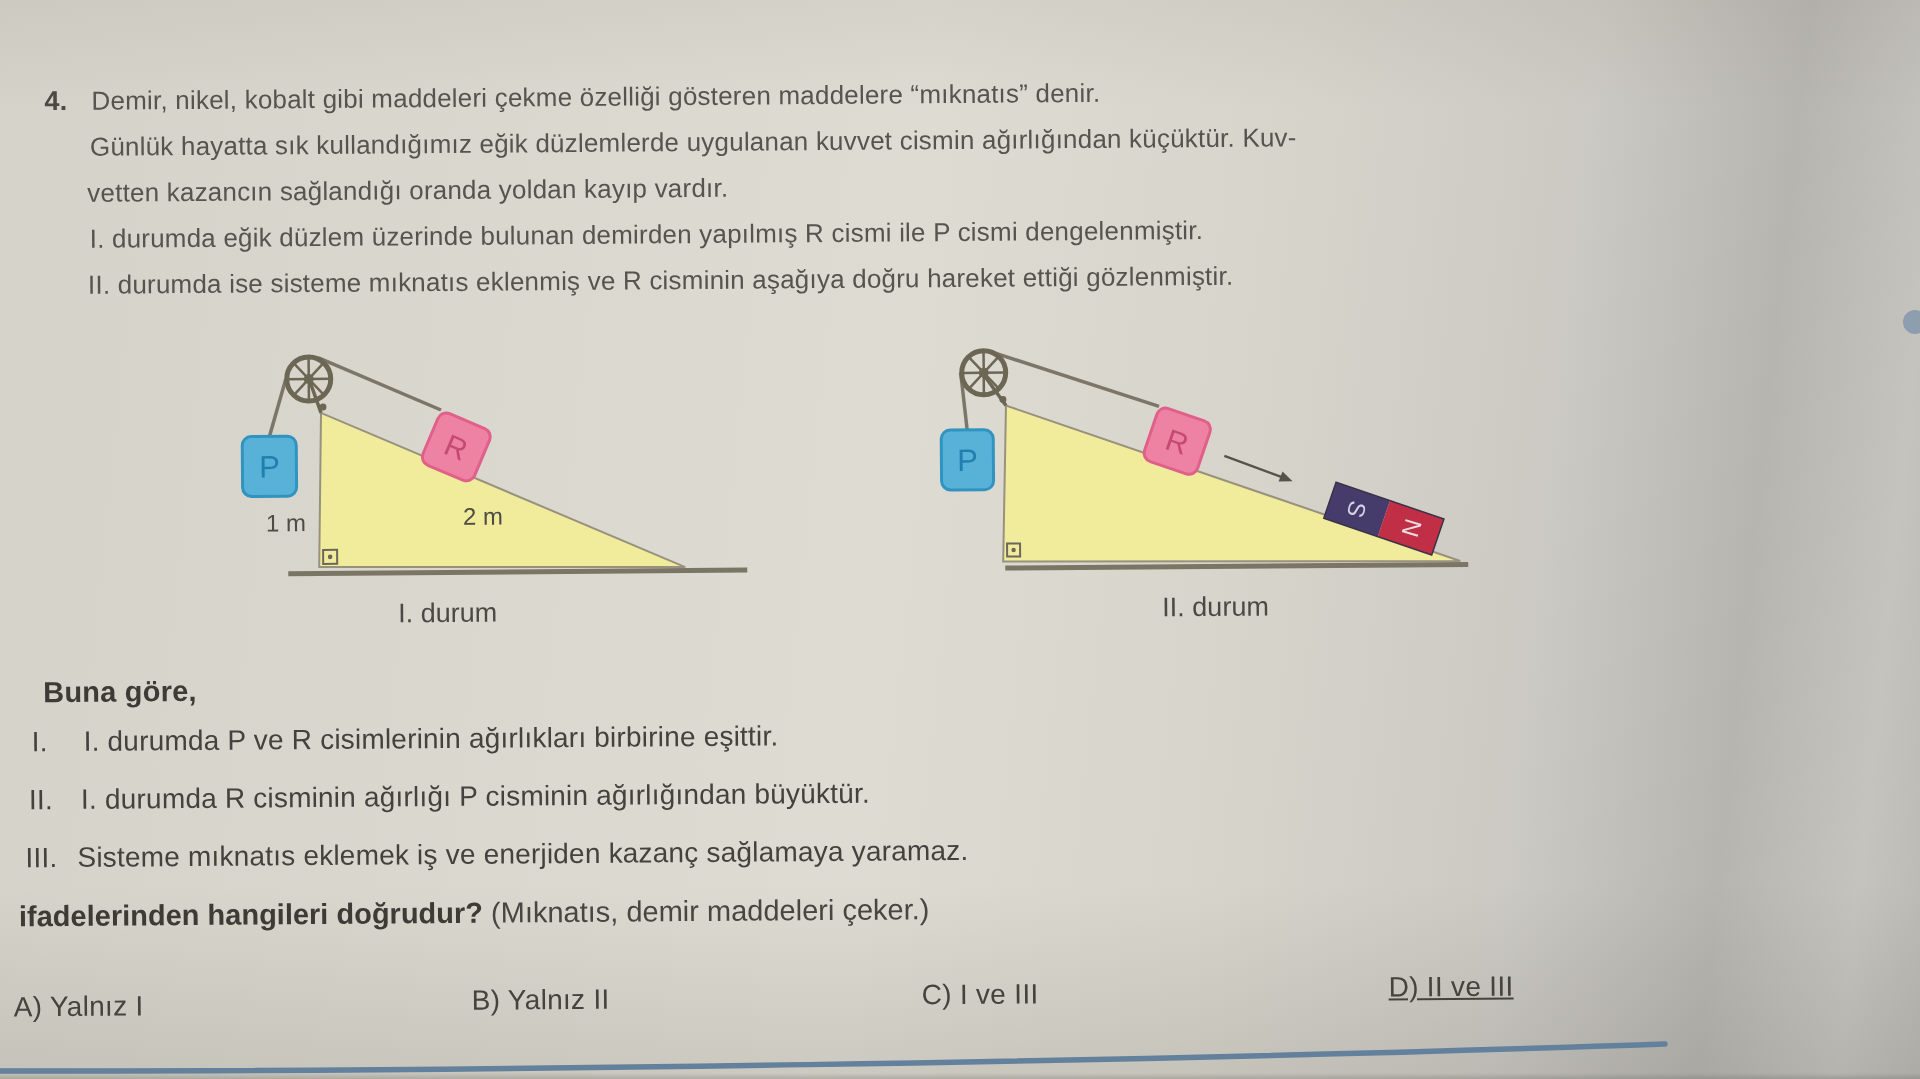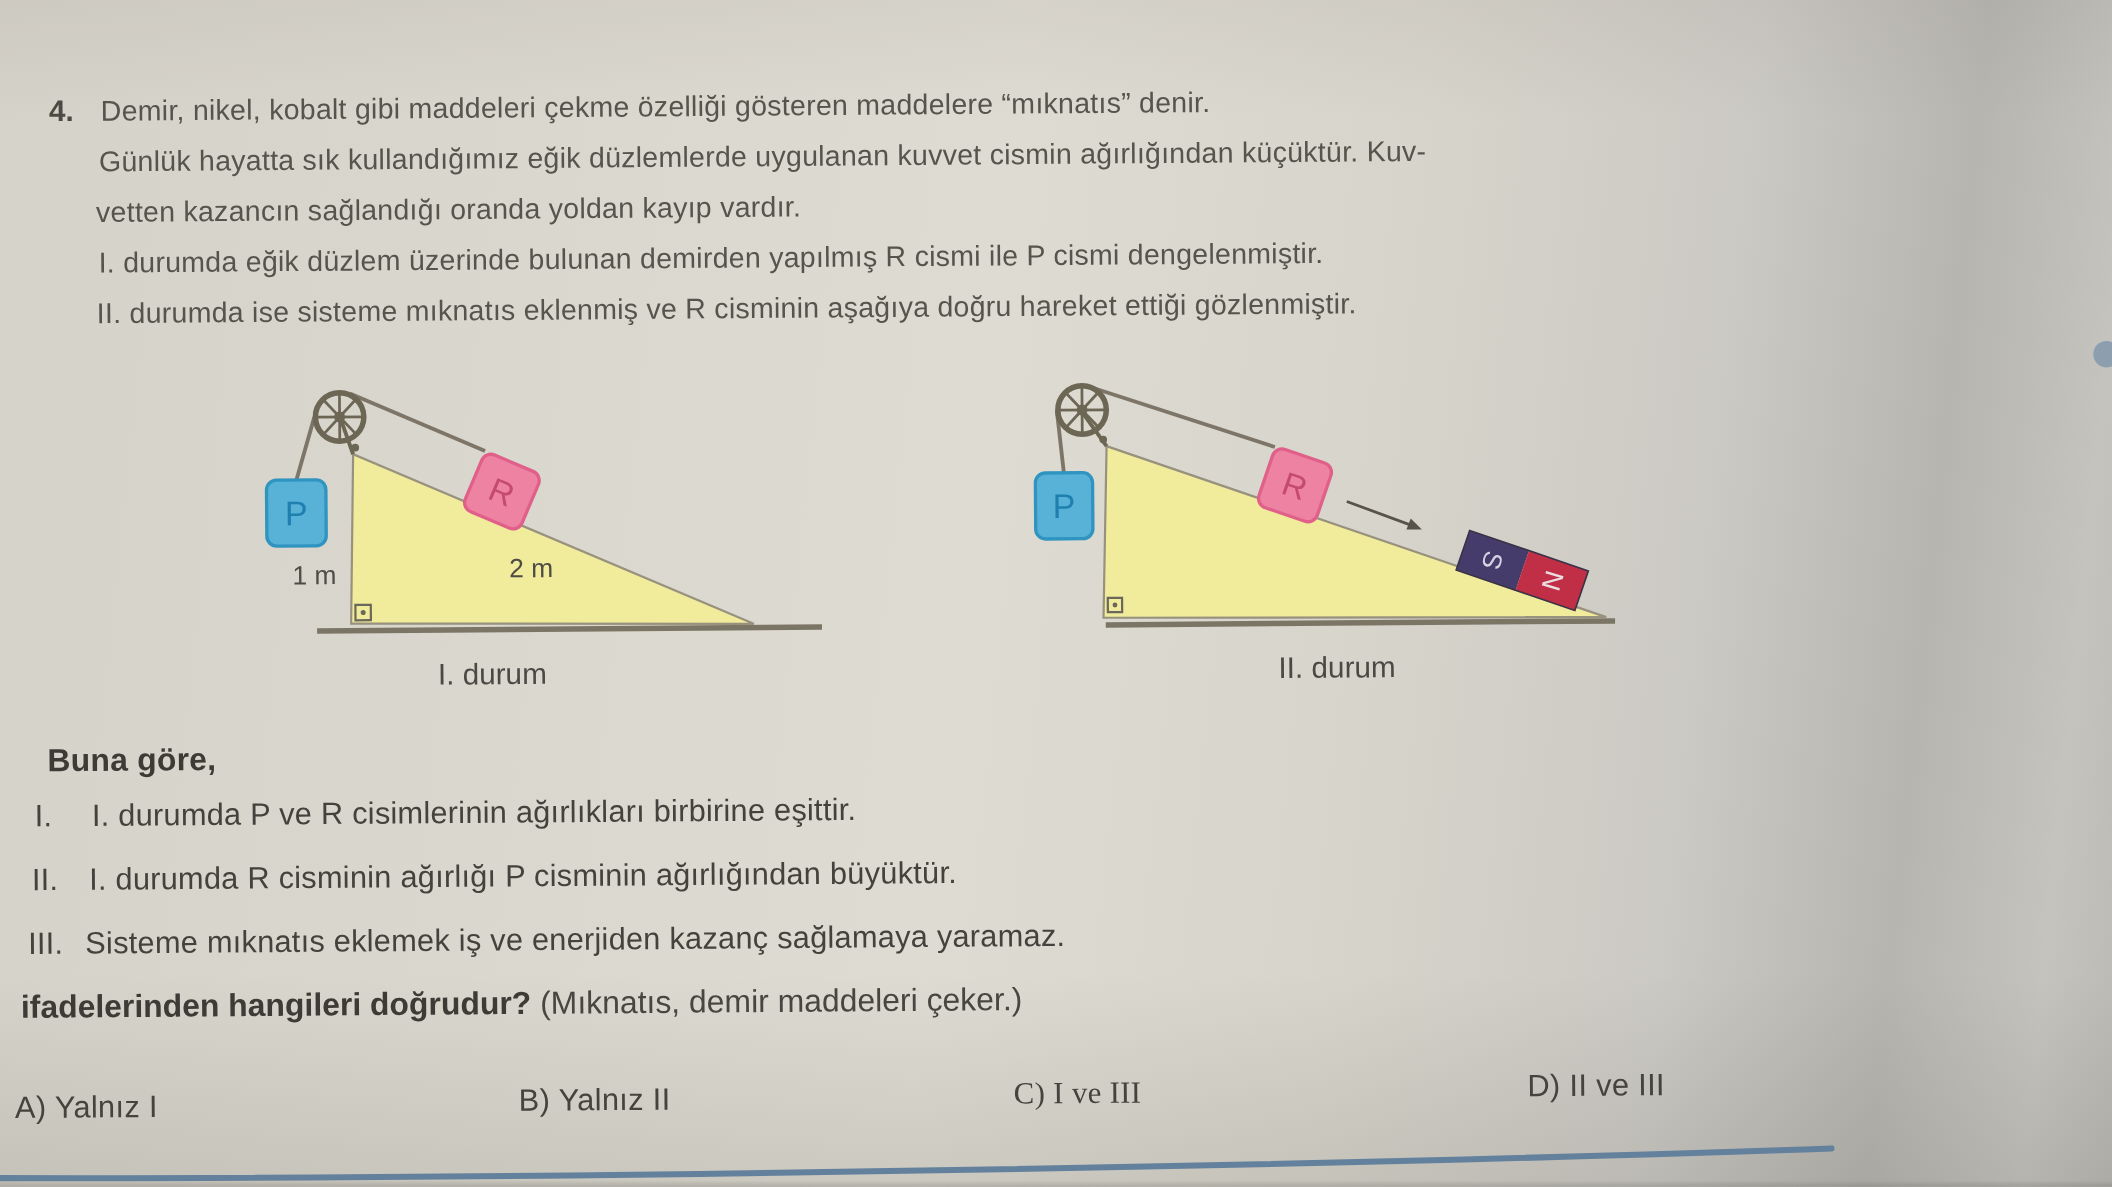--- a/index.html
+++ b/index.html
@@ -23,22 +23,22 @@
   .stmt .num{width:52px;flex:0 0 auto;}
   .s1{left:30px;top:726px;}
   .s2{left:27px;top:784px;}
   .s3{left:23px;top:842px;}
   .prompt{position:absolute;left:16px;top:900px;font-size:29px;white-space:nowrap;color:#3d3b36;}
   .prompt .b{font-weight:bold;}
   .prompt .n{font-weight:normal;color:#484640;}
   .opt{position:absolute;font-size:28px;color:#45433d;white-space:nowrap;letter-spacing:0.3px;}
   .oA{left:10px;top:991px;}
   .oB{left:468px;top:988px;}
-  .oC{left:918px;top:986px;font-family:Liberation Serif, serif;}
-  .oD{left:1385px;top:982px;}
+  .oC{left:918px;top:986px;}
+  .oD{left:1385px;top:982px;text-decoration:underline;}
   .dia{position:absolute;}
   .d1{left:235px;top:345px;width:520px;height:300px;}
   .d2{left:890px;top:345px;width:600px;height:300px;}
   .rule-svg{position:absolute;left:0;top:1020px;width:1920px;height:59px;}
   .edge-dot{position:absolute;left:1903px;top:310px;width:24px;height:24px;border-radius:50%;background:#7e95ab;opacity:.8;}
   .bottom-shade{position:absolute;left:0;bottom:0;width:100%;height:6px;background:linear-gradient(rgba(0,0,0,0),rgba(90,88,82,0.25));}
   svg text{font-family:"Liberation Sans","DejaVu Sans",sans-serif;}
 </style>
 </head>
 <body>

